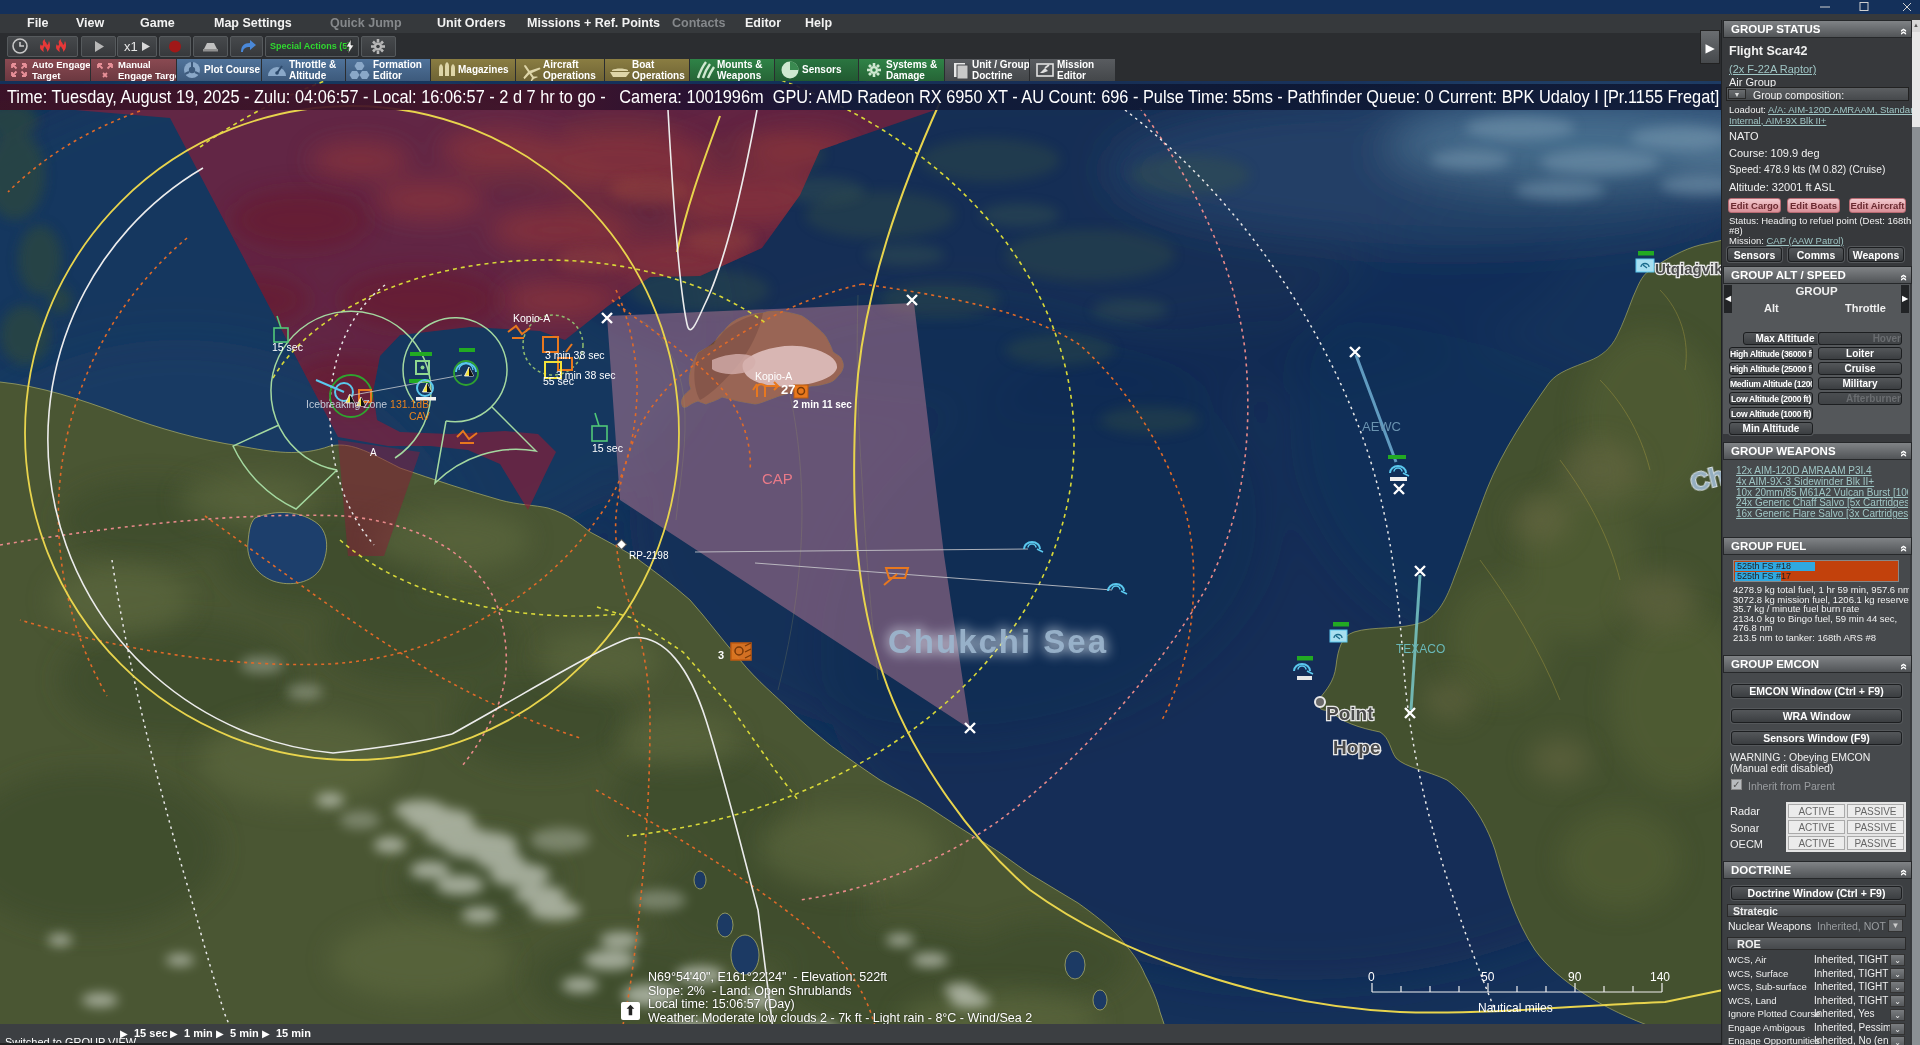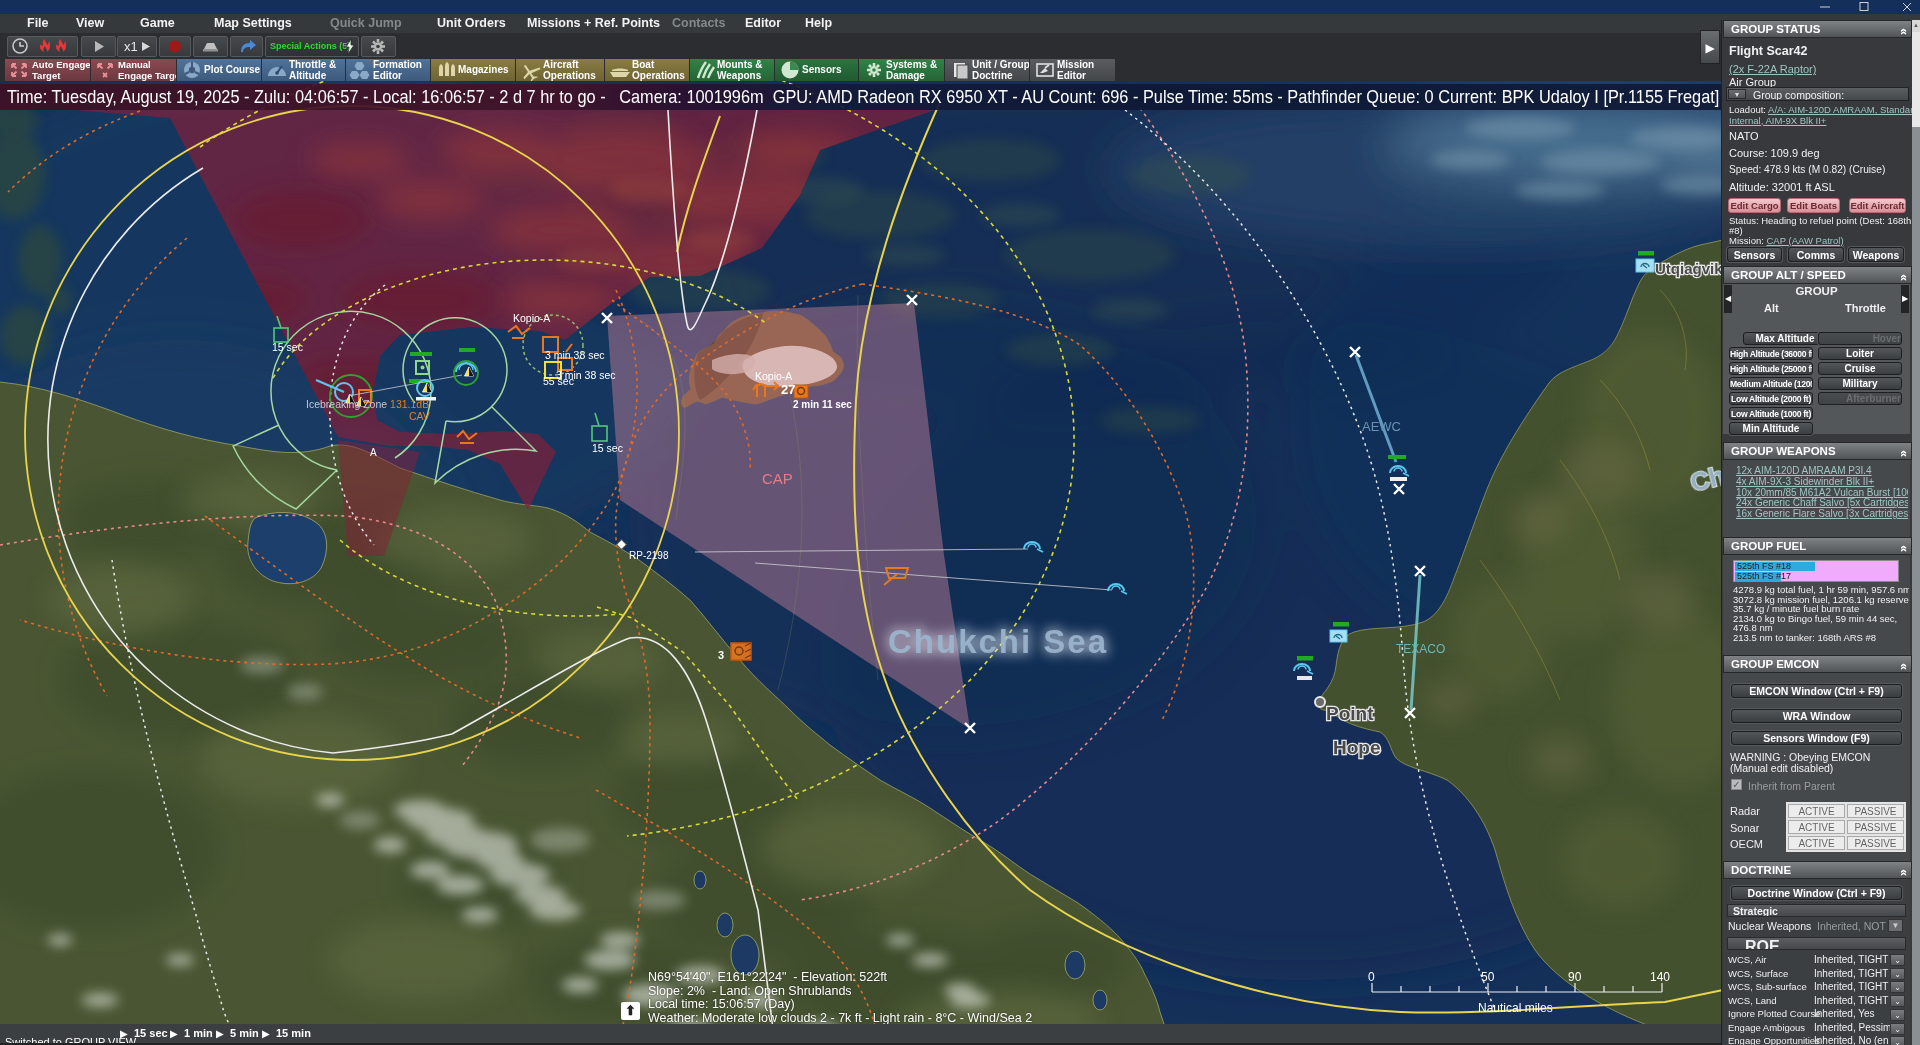--- a/index.html
+++ b/index.html
@@ -731,21 +731,21 @@
   <div class="sbtn" style="left:96px;top:342px;width:84px;height:13px;font-size:10px;line-height:12px">Cruise</div>
   <div class="sbtn" style="left:96px;top:357px;width:84px;height:13px;font-size:10px;line-height:12px">Military</div>
   <div class="sbtn dis" style="left:96px;top:372px;width:84px;height:13px;font-size:10px;line-height:12px">Afterburner</div>
 
   <div class="phead" style="position:absolute;left:0;top:422px;width:189px">GROUP WEAPONS<span class="chev">«</span></div>
   <div style="position:absolute;left:1px;top:440px;width:187px;height:94px;background:#46494c"></div>
   <div style="position:absolute;left:14px;top:446px;font-size:10px;line-height:10.8px;width:172px"><span class="link">12x AIM-120D AMRAAM P3I.4</span><br><span class="link">4x AIM-9X-3 Sidewinder Blk II+</span><br><span class="link">10x 20mm/85 M61A2 Vulcan Burst [100 rnd</span><br><span class="link">24x Generic Chaff Salvo [5x Cartridges]</span><br><span class="link">16x Generic Flare Salvo [3x Cartridges, Dua</span></div>
 
   <div class="phead" style="position:absolute;left:0;top:517px;width:189px">GROUP FUEL<span class="chev">«</span></div>
   <div style="position:absolute;left:1px;top:535px;width:187px;height:120px;background:#46494c"></div>
-  <div style="position:absolute;left:11px;top:540px;width:166px;height:22px;background:#f0abfc;border:1px solid #888">
+  <div style="position:absolute;left:11px;top:540px;width:166px;height:22px;background:#c2410c;border:1px solid #888">
     <div style="position:absolute;left:1px;top:1px;width:80px;height:9px;background:#2fa8e0"></div>
     <div style="position:absolute;left:3px;top:0px;font-size:9px;color:#222">525th FS #18</div>
     <div style="position:absolute;left:1px;top:11px;width:46px;height:9px;background:#2fa8e0"></div>
     <div style="position:absolute;left:3px;top:10px;font-size:9px;color:#222">525th FS #17</div>
   </div>
   <div style="position:absolute;left:11px;top:565px;font-size:9.5px;line-height:9.6px;width:176px">4278.9 kg total fuel, 1 hr 59 min, 957.6 nm<br>3072.8 kg mission fuel, 1206.1 kg reserve<br>35.7 kg / minute fuel burn rate<br>2134.0 kg to Bingo fuel, 59 min 44 sec,<br>476.8 nm<br>213.5 nm to tanker: 168th ARS #8</div>
 
   <div class="phead" style="position:absolute;left:0;top:635px;width:189px">GROUP EMCON<span class="chev">«</span></div>
   <div style="position:absolute;left:1px;top:653px;width:187px;height:188px;background:#46494c"></div>
   <div class="sbtn" style="left:9px;top:664px;width:171px;height:14px;font-size:10.5px;line-height:13px">EMCON Window (Ctrl + F9)</div>
@@ -765,21 +765,21 @@
   <div style="position:absolute;left:66px;top:816px;width:57px;height:14px;background:#ececec;border:1px solid #aaa;color:#666;font-size:10px;text-align:center;line-height:13px">ACTIVE</div>
   <div style="position:absolute;left:125px;top:816px;width:57px;height:14px;background:#ececec;border:1px solid #aaa;color:#666;font-size:10px;text-align:center;line-height:13px">PASSIVE</div>
 
   <div class="phead" style="position:absolute;left:0;top:841px;width:189px">DOCTRINE<span class="chev">«</span></div>
   <div style="position:absolute;left:1px;top:859px;width:187px;height:166px;background:#3c3f42"></div>
   <div class="sbtn" style="left:9px;top:866px;width:171px;height:14px;font-size:10.5px;line-height:13px">Doctrine Window (Ctrl + F9)</div>
   <div style="position:absolute;left:5px;top:884px;width:179px;height:13px;background:linear-gradient(#5c5f62,#46494c);border:1px solid #2a2a2a;font-size:10.5px;font-weight:bold;padding-left:5px">Strategic</div>
   <div style="position:absolute;left:6px;top:900px;font-size:10.5px">Nuclear Weapons</div>
   <div class="sgray" style="position:absolute;left:95px;top:900px;font-size:10.5px">Inherited, NOT G</div>
   <div style="position:absolute;left:166px;top:899px;width:15px;height:13px;background:#6a6d70;border:1px solid #333;color:#ccc;font-size:8px;text-align:center;line-height:12px">▼</div>
-  <div style="position:absolute;left:5px;top:917px;width:179px;height:13px;background:linear-gradient(#5c5f62,#46494c);border:1px solid #2a2a2a;font-size:16px;font-weight:bold;padding-left:17px">ROE</div>
+  <div style="position:absolute;left:5px;top:917px;width:179px;height:13px;background:linear-gradient(#5c5f62,#46494c);border:1px solid #2a2a2a;font-size:11px;font-weight:bold;padding-left:9px">ROE</div>
   <div style="position:absolute;left:6px;top:933px;font-size:9.5px;line-height:13.5px">WCS, Air<br>WCS, Surface<br>WCS, Sub-surface<br>WCS, Land<br>Ignore Plotted Course<br>Engage Ambigous<br>Engage Opportunities</div>
   <div style="position:absolute;left:92px;top:933px;font-size:10px;line-height:13.5px">Inherited, TIGHT<br>Inherited, TIGHT<br>Inherited, TIGHT<br>Inherited, TIGHT<br>Inherited, Yes<br>Inherited, Pessim<br>Inherited, No (en</div>
   <div style="position:absolute;left:168px;top:934px;width:15px;height:12px;background:linear-gradient(#7a7d80,#55585b);border:1px solid #333;color:#eee;font-size:8px;text-align:center;line-height:11px">⌄</div>
   <div style="position:absolute;left:168px;top:948px;width:15px;height:12px;background:linear-gradient(#7a7d80,#55585b);border:1px solid #333;color:#eee;font-size:8px;text-align:center;line-height:11px">⌄</div>
   <div style="position:absolute;left:168px;top:961px;width:15px;height:12px;background:linear-gradient(#7a7d80,#55585b);border:1px solid #333;color:#eee;font-size:8px;text-align:center;line-height:11px">⌄</div>
   <div style="position:absolute;left:168px;top:975px;width:15px;height:12px;background:linear-gradient(#7a7d80,#55585b);border:1px solid #333;color:#eee;font-size:8px;text-align:center;line-height:11px">⌄</div>
   <div style="position:absolute;left:168px;top:989px;width:15px;height:12px;background:linear-gradient(#7a7d80,#55585b);border:1px solid #333;color:#eee;font-size:8px;text-align:center;line-height:11px">⌄</div>
   <div style="position:absolute;left:168px;top:1003px;width:15px;height:12px;background:linear-gradient(#7a7d80,#55585b);border:1px solid #333;color:#eee;font-size:8px;text-align:center;line-height:11px">⌄</div>
   <div style="position:absolute;left:168px;top:1016px;width:15px;height:12px;background:linear-gradient(#7a7d80,#55585b);border:1px solid #333;color:#eee;font-size:8px;text-align:center;line-height:11px">⌄</div>
 </div>

